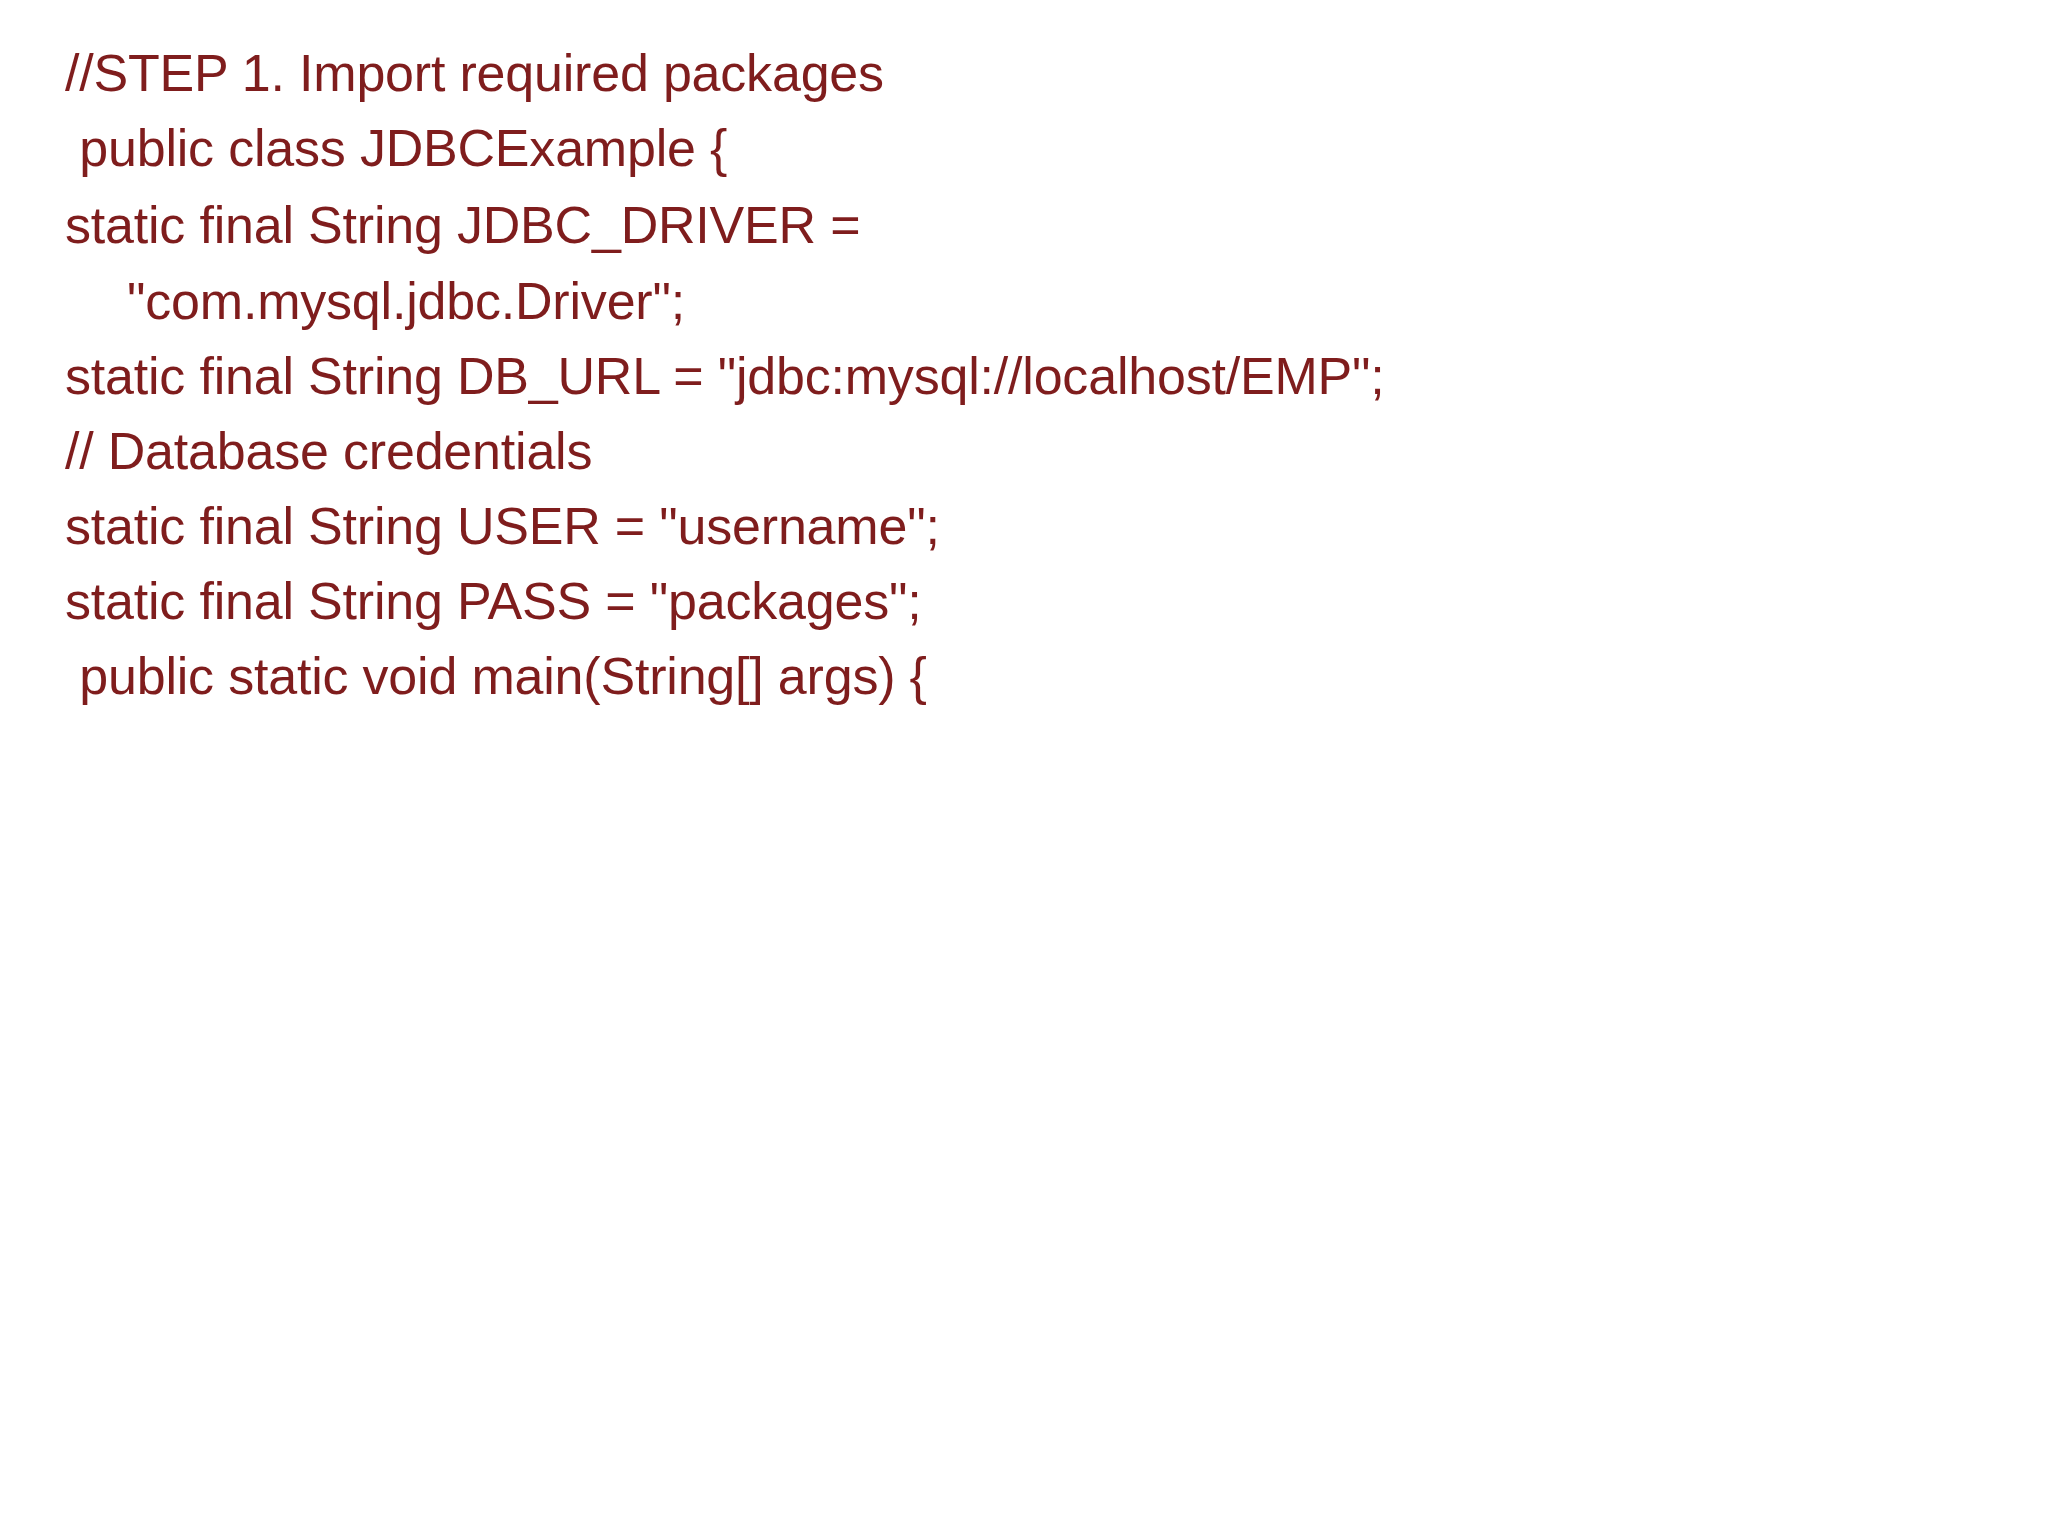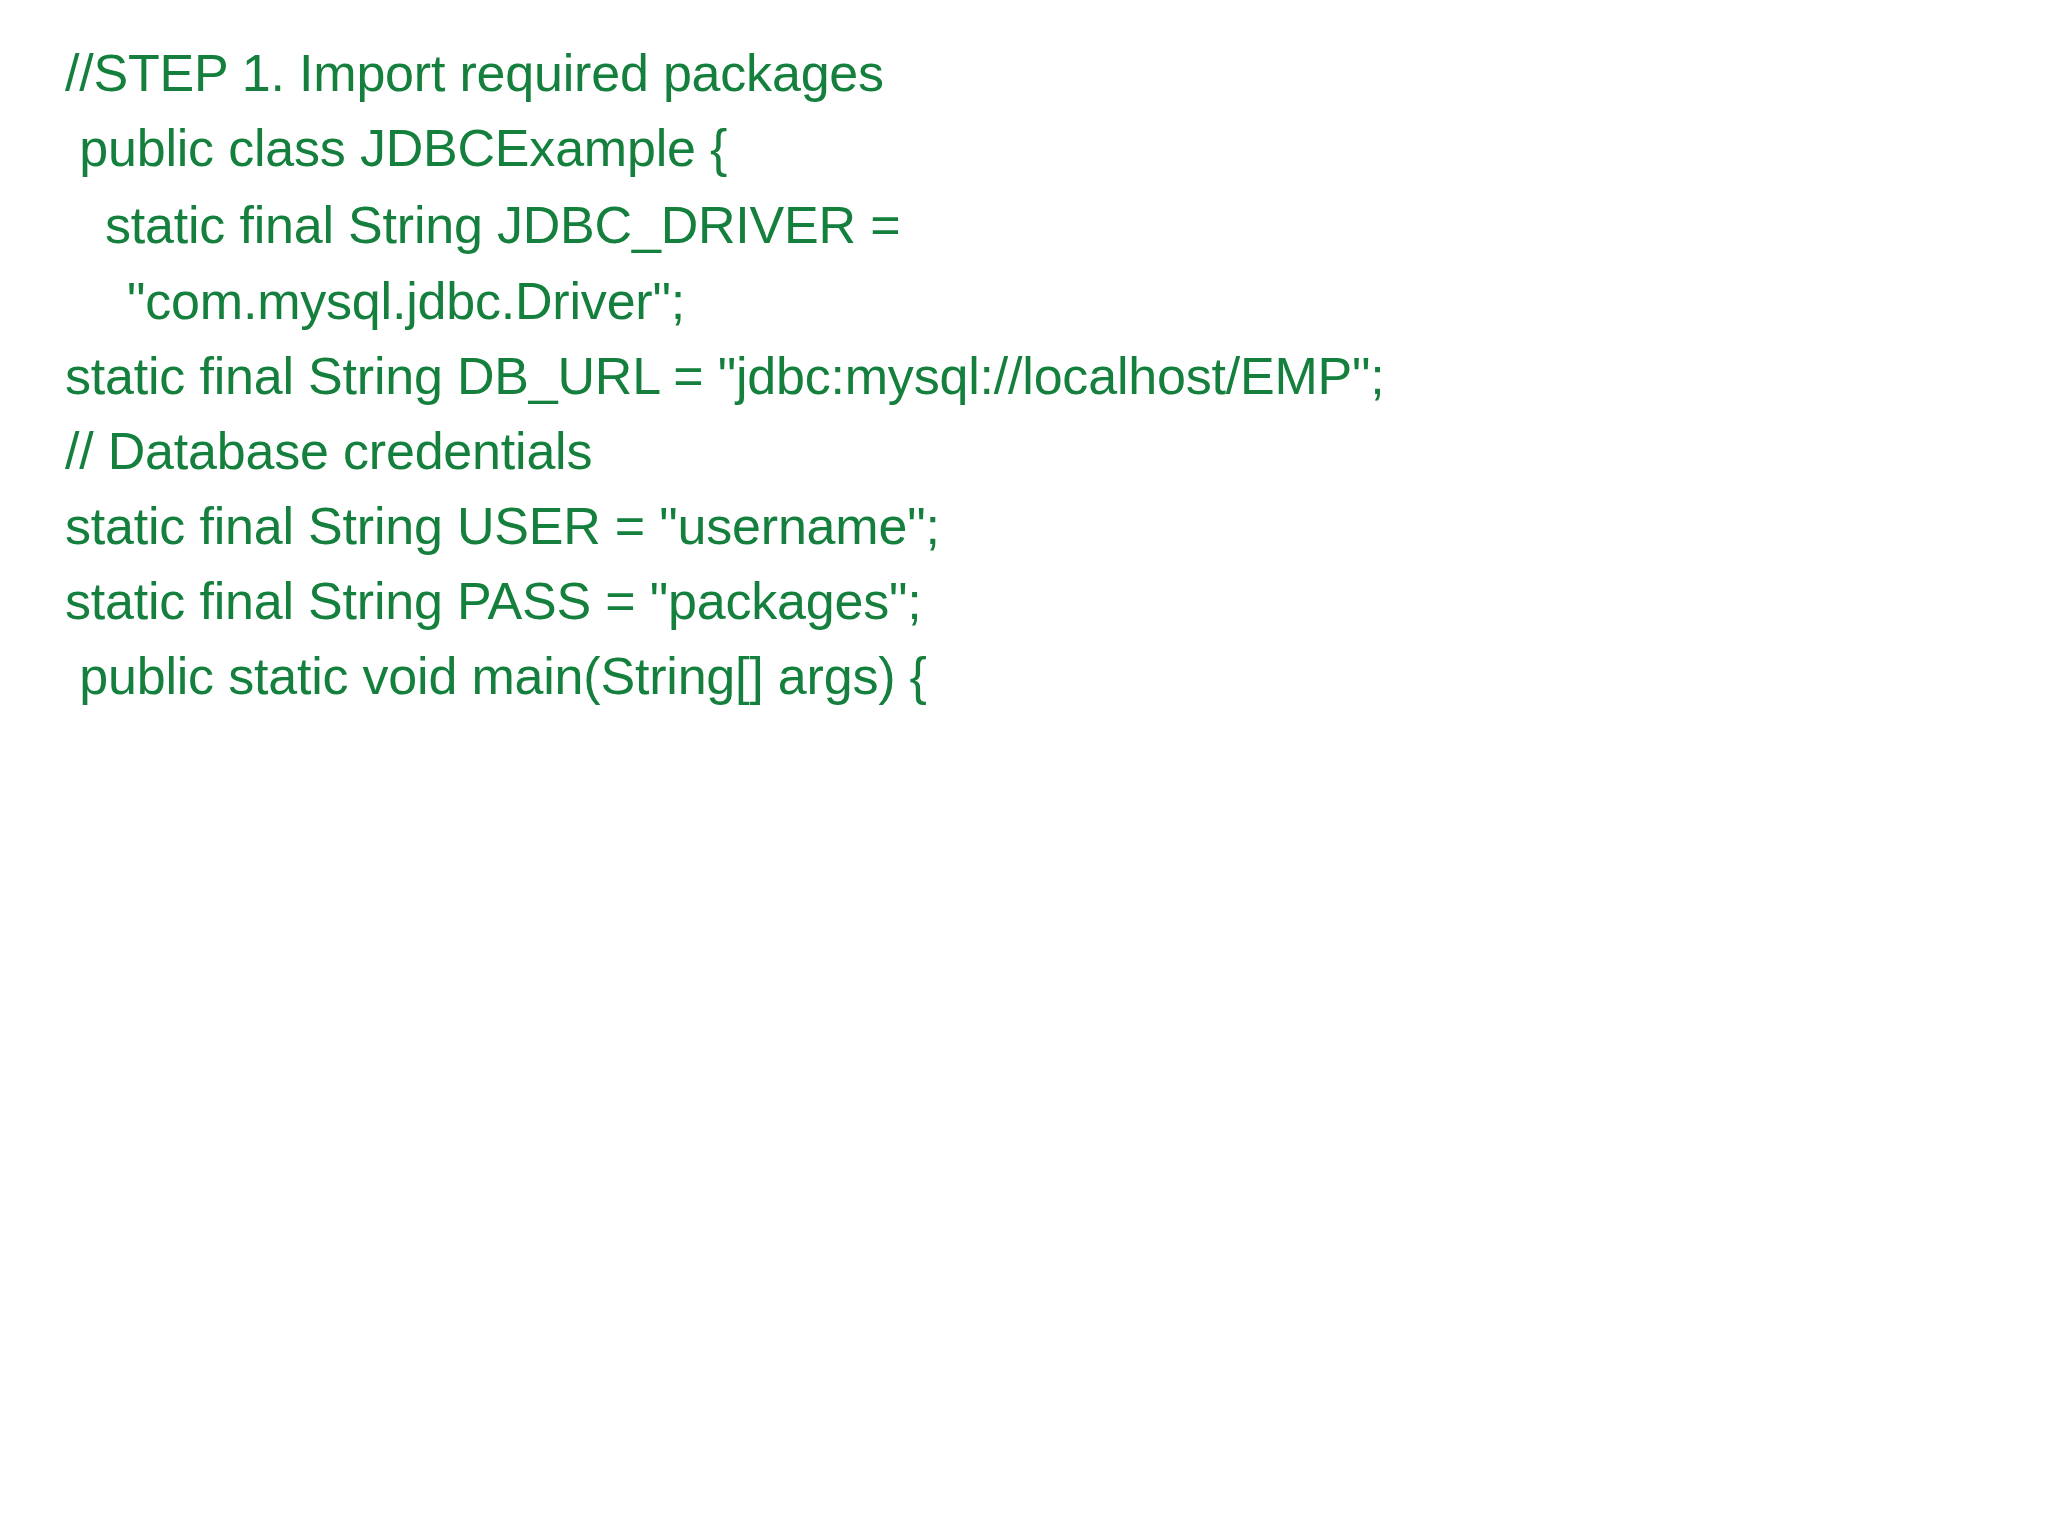--- a/index.html
+++ b/index.html
@@ -27,36 +27,35 @@
     position: absolute;
     left: 65px;
     top: 36px;
     width: 1940px;
   }
 
   .code-line {
     font-family: "Liberation Sans", sans-serif;
     font-size: 52px;
     line-height: 75px;
-    color: #15803d;
+    color: #7f1d1d;
     white-space: pre;
     letter-spacing: -0.2px;
     font-weight: 400;
     -webkit-font-smoothing: antialiased;
   }
 
   
   .code-line.continuation {
     padding-left: 62px;
   }
 
   
   .code-line.wrap-head {
     line-height: 78px;
-    margin-left: 40px;
   }
 </style>
 </head>
 <body>
 
 <div id="slide">
   <div id="code-block">
 
     <div class="code-line">//STEP 1. Import required packages</div>
     <div class="code-line"> public class JDBCExample {</div>

